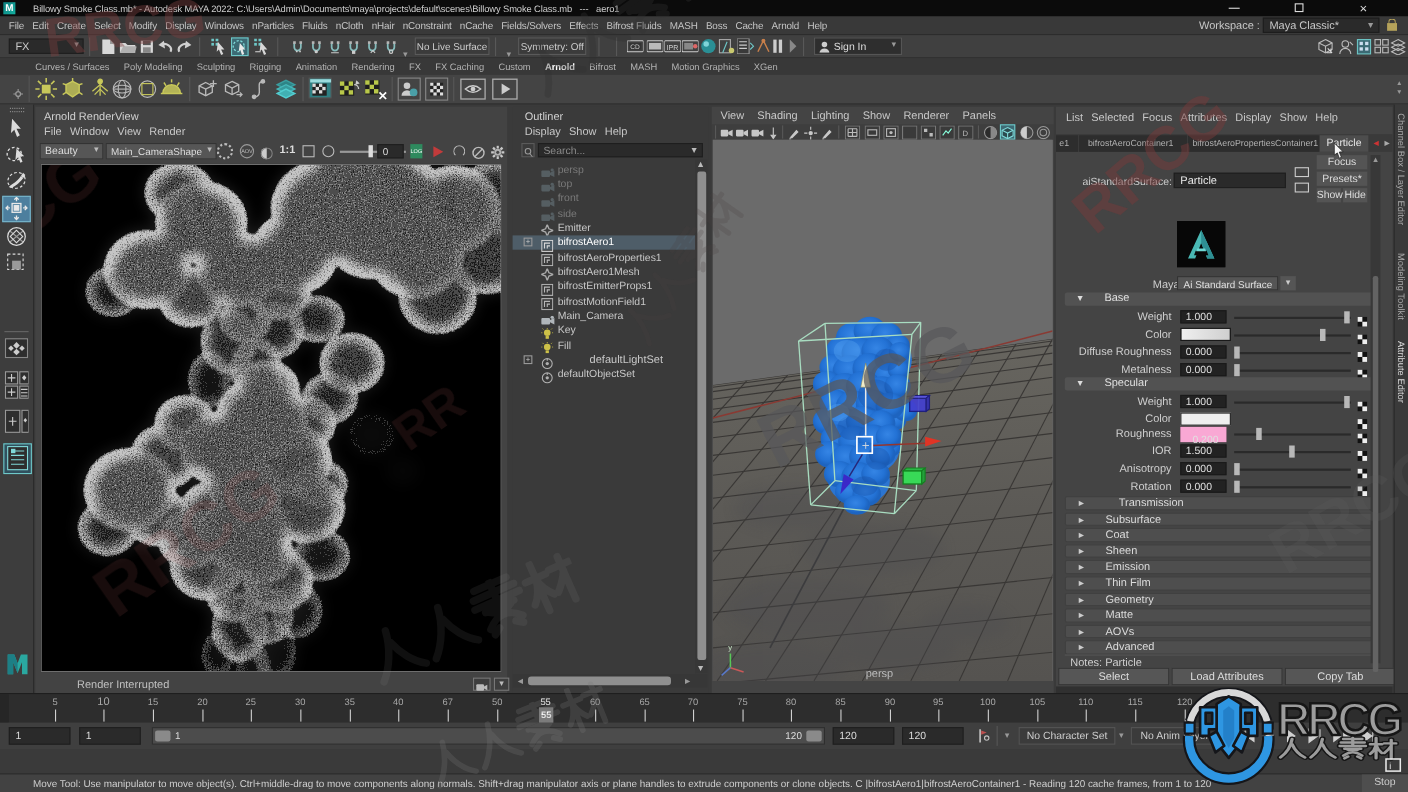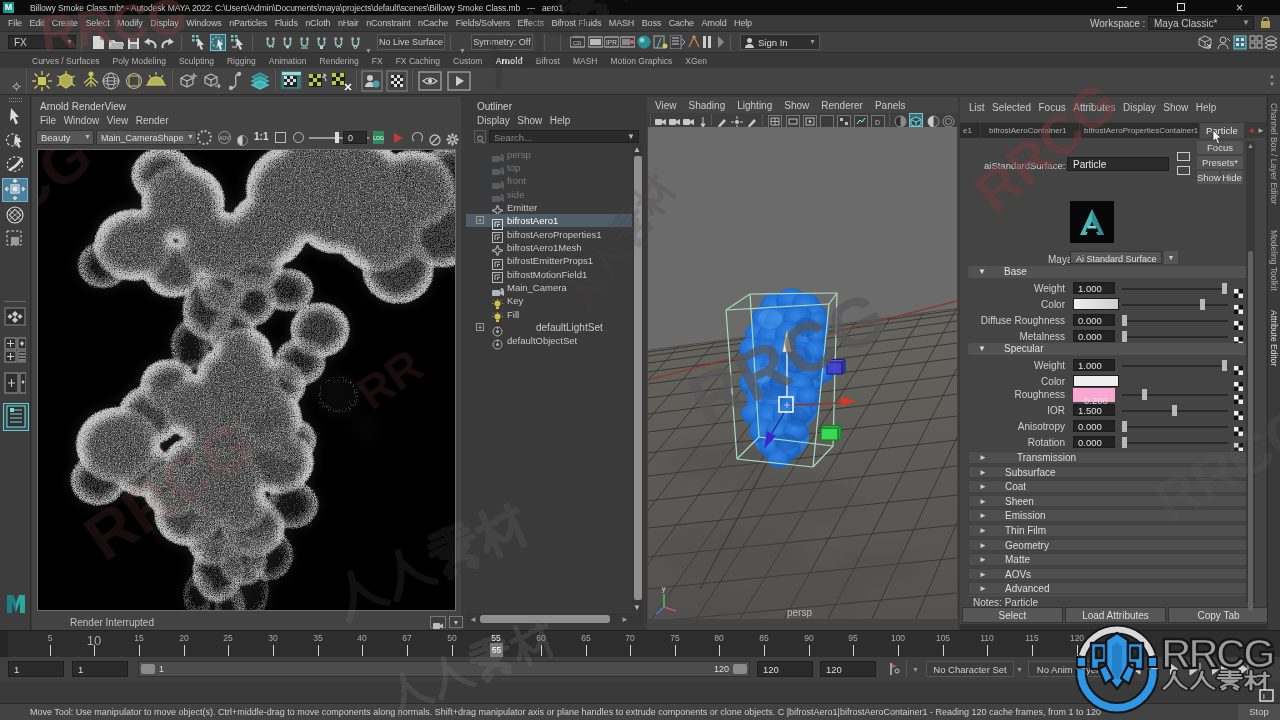--- a/index.html
+++ b/index.html
@@ -1355,21 +1355,21 @@
 
 <div class="abs" style="left:1267px;top:95px;width:13px;height:535px;background:#3a3a3a;border-left:1px solid #2b2b2b;">
   <div class="abs" style="left:1px;top:8px;color:#aaa;font-size:8.5px;writing-mode:vertical-rl;white-space:nowrap;">Channel Box / Layer Editor</div>
   <div class="abs" style="left:1px;top:135px;color:#aaa;font-size:8.5px;writing-mode:vertical-rl;white-space:nowrap;">Modeling Toolkit</div>
   <div class="abs" style="left:1px;top:215px;color:#ddd;font-size:8.5px;writing-mode:vertical-rl;white-space:nowrap;">Attribute Editor</div>
 </div>
 
 <div class="abs" id="timeline" style="left:0;top:630px;width:1280px;height:27px;background:#2d2d2d;border-top:1px solid #1e1e1e;overflow:hidden;">
       <div class="abs" style="left:40px;top:2px;width:20px;text-align:center;font-size:8.5px;color:#a8a8a8;">5</div>
       <div class="abs" style="left:50px;top:14px;width:1px;height:11px;background:#d0d0d0;"></div>
-      <div class="abs" style="left:84px;top:2px;width:20px;text-align:center;font-size:13px;color:#a8a8a8;">10</div>
+      <div class="abs" style="left:84px;top:2px;width:20px;text-align:center;font-size:10px;color:#a8a8a8;">10</div>
       <div class="abs" style="left:94px;top:14px;width:1px;height:11px;background:#d0d0d0;"></div>
       <div class="abs" style="left:129px;top:2px;width:20px;text-align:center;font-size:8.5px;color:#a8a8a8;">15</div>
       <div class="abs" style="left:139px;top:14px;width:1px;height:11px;background:#d0d0d0;"></div>
       <div class="abs" style="left:174px;top:2px;width:20px;text-align:center;font-size:8.5px;color:#a8a8a8;">20</div>
       <div class="abs" style="left:184px;top:14px;width:1px;height:11px;background:#d0d0d0;"></div>
       <div class="abs" style="left:218px;top:2px;width:20px;text-align:center;font-size:8.5px;color:#a8a8a8;">25</div>
       <div class="abs" style="left:228px;top:14px;width:1px;height:11px;background:#d0d0d0;"></div>
       <div class="abs" style="left:263px;top:2px;width:20px;text-align:center;font-size:8.5px;color:#a8a8a8;">30</div>
       <div class="abs" style="left:273px;top:14px;width:1px;height:11px;background:#d0d0d0;"></div>
       <div class="abs" style="left:308px;top:2px;width:20px;text-align:center;font-size:8.5px;color:#a8a8a8;">35</div>

